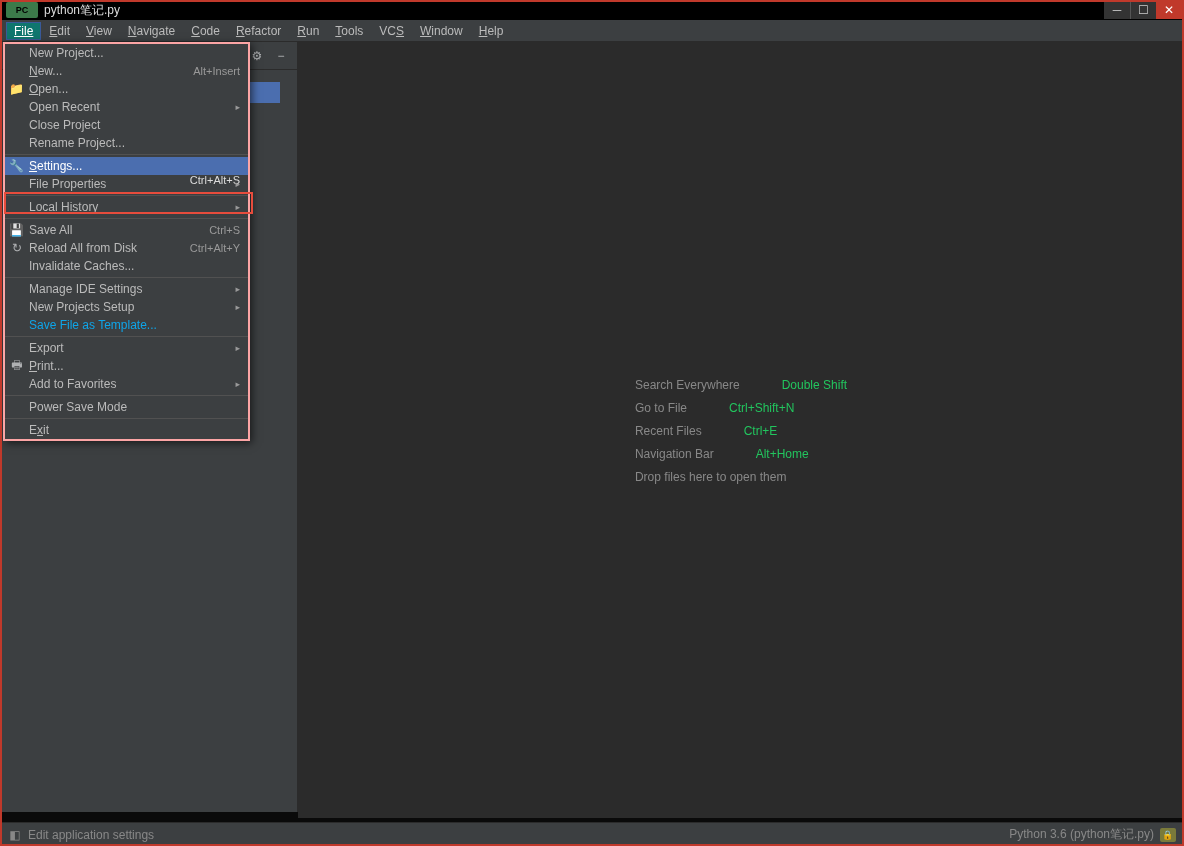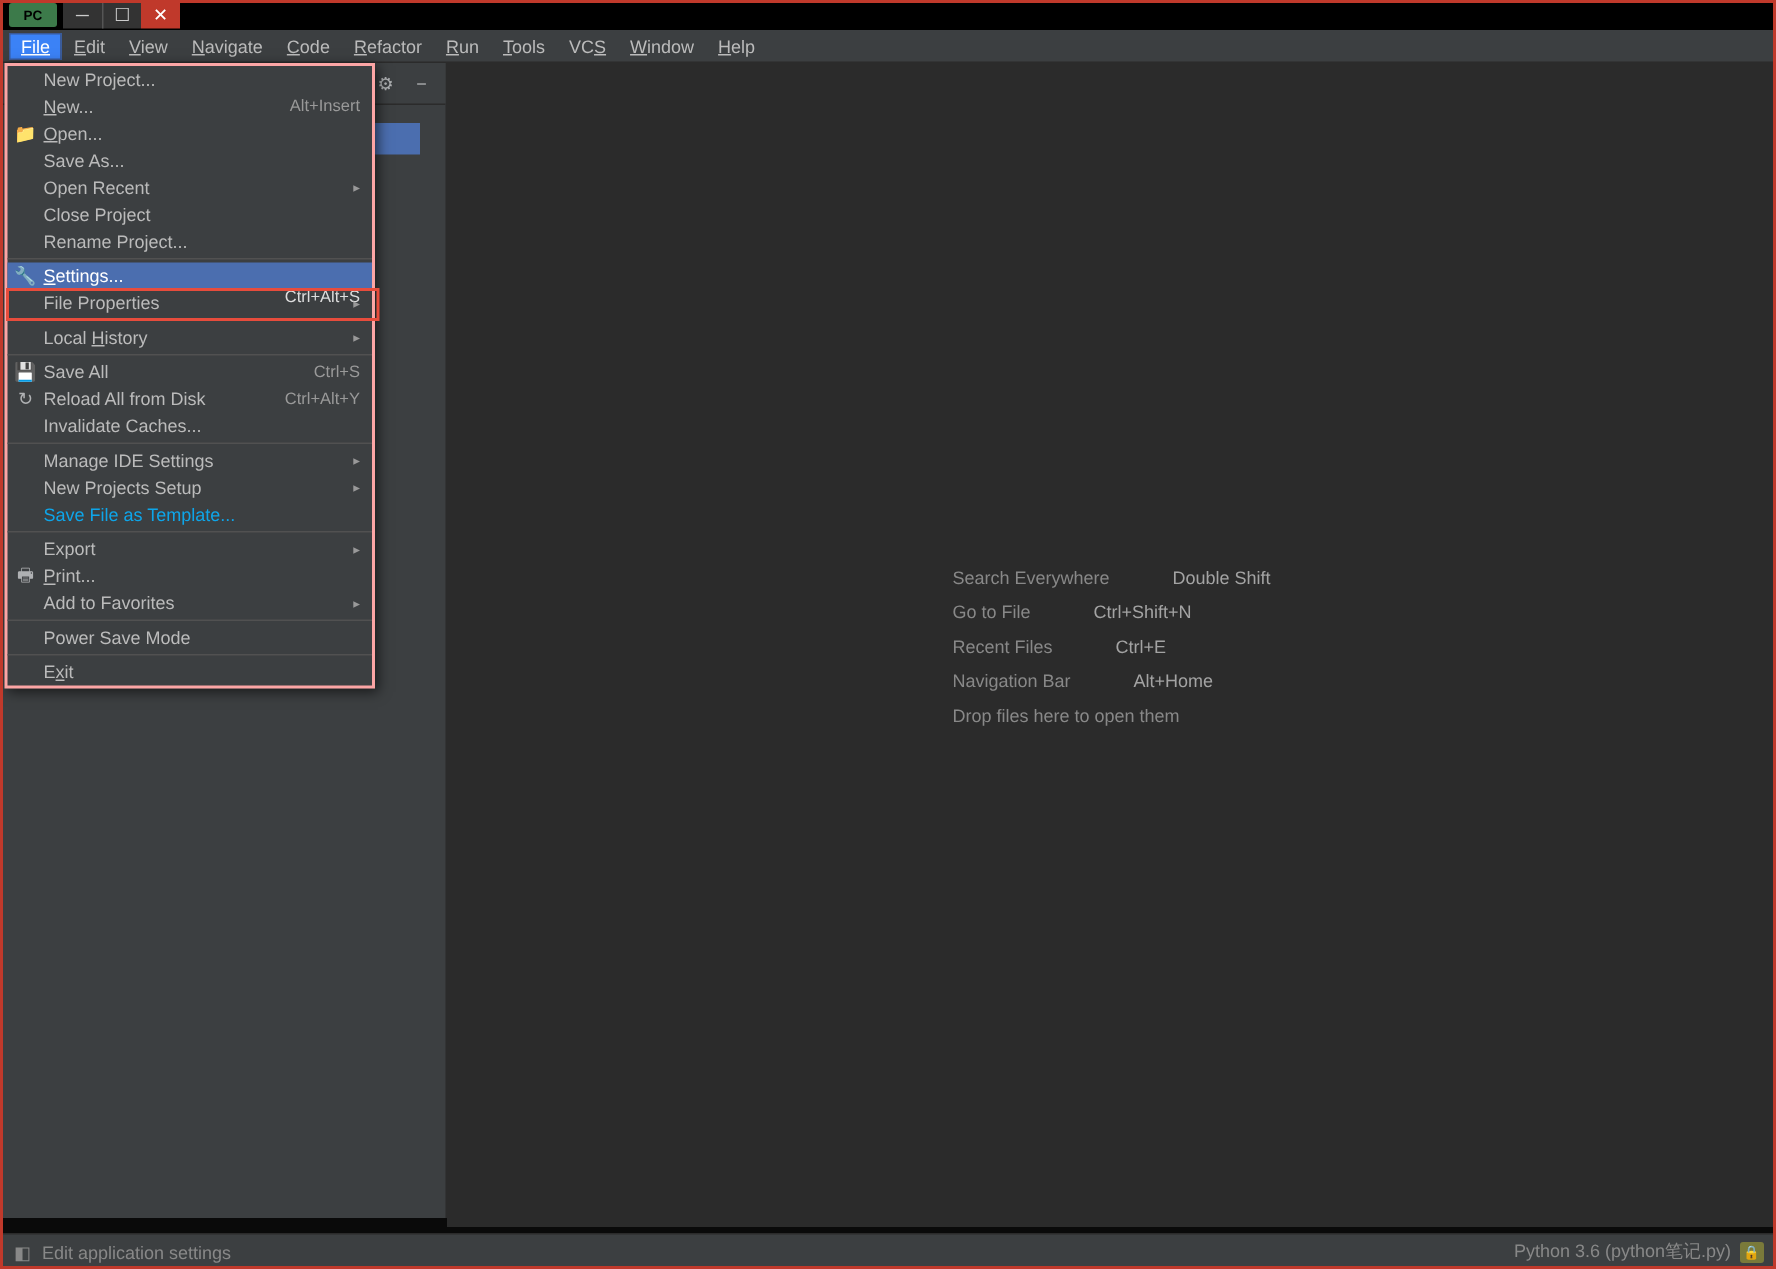--- a/index.html
+++ b/index.html
@@ -12,21 +12,21 @@
   .win-controls { display: flex; }
   .win-btn { width: 26px; height: 18px; display: flex; align-items: center; justify-content: center; color: #ccc; }
   .win-btn.min { background: #333; }
   .win-btn.max { background: #333; border-left:1px solid #555;}
   .win-btn.close { background: #c0392b; color:#fff; }
   
   
   .menubar { height: 22px; background: #3c3f41; display: flex; align-items: center; padding: 0 6px; border-bottom: 1px solid #2b2b2b; }
   .menu-item { padding: 2px 8px; color: #bbbbbb; cursor: default; }
   .menu-item u { text-decoration: underline; }
-  .menu-item.open { background: #3b82f6; color: #fff; border:1px solid #3a5a9a; padding:1px 7px;}
+  .menu-item.open { background: #0f766e; color: #fff; border:1px solid #3a5a9a; padding:1px 7px;}
   
   
   .toolbar { height: 30px; background: #3c3f41; display: flex; align-items: center; justify-content: flex-end; padding: 0 6px; gap: 4px; border-bottom: 1px solid #2b2b2b; position:relative;}
   .run-config { display:flex; align-items:center; gap:6px; border:1px solid #555; border-radius:4px; padding:2px 8px; background:#3c3f41;}
   .tb-ico { width:16px;height:16px;display:flex;align-items:center;justify-content:center;color:#afb1b3;}
   .tb-sep { width:1px;height:18px;background:#555;margin:0 3px;}
   
   
   .dropdown { position: absolute; top: 42px; left: 3px; width: 247px; background: #3c3f41; border: 2px solid #fca5a5; box-shadow: 2px 2px 8px rgba(0,0,0,.6); z-index: 100; }
   .dd-item { height: 18px; display: flex; align-items: center; padding: 0 8px 0 4px; color: #bbbbbb; position: relative; }
@@ -43,36 +43,37 @@
   
   
   .proj-area { position:absolute; top:42px; left:0; width:298px; height:770px; background:#3c3f41; border-right:1px solid #2b2b2b;}
   .proj-hdr { height:28px; display:flex; align-items:center; justify-content:flex-end; gap:8px; padding:0 8px; background:#3c3f41; border-bottom:1px solid #2b2b2b;}
   .file-row { background:#4b6eaf;color:#fff;padding:2px 4px;margin-top:12px;margin-left:20px;width:260px;}
   
   
   .editor { position:absolute; top:42px; left:298px; right:0; bottom:28px; background:#2b2b2b; display:flex; align-items:center; justify-content:center;}
   .welcome { text-align:left; }
   .welcome-row { margin: 8px 0; color:#888; font-size:13px;}
-  .welcome-row .kbd { color:#a3a3a3; margin-left:18px;padding-left:24px;}
+  .welcome-row .kbd { color:#22c55e; margin-left:18px;padding-left:24px;}
   
   
   .statusbar { position:absolute; bottom:0; left:0; right:0; height:24px; background:#3c3f41; border-top:1px solid #2b2b2b; display:flex; align-items:center; padding:0 8px; color:#888;}
   .statusbar .spacer{flex:1;}
   .sb-ico{width:14px;height:14px;display:inline-flex;align-items:center;justify-content:center;margin-right:6px;}
   .lock-badge{background:#7a7a3a;color:#000;width:16px;height:14px;border-radius:2px;display:inline-flex;align-items:center;justify-content:center;font-size:9px;margin-left:6px;}
   
   
   .outer-red { position:absolute; inset:0; border: 2px solid #c0392b; pointer-events:none; z-index:200;}
 </style>
 </head>
 <body>
 
 <div class="titlebar">
   <div class="titlebar-icon">PC</div>
+  <div class="titlebar-text">python笔记.py</div>
   <div class="win-controls">
     <div class="win-btn min">─</div>
     <div class="win-btn max">☐</div>
     <div class="win-btn close">✕</div>
   </div>
 </div>
 
 <div class="menubar">
   <div class="menu-item open"><u>File</u></div>
   <div class="menu-item"><span><u>E</u>dit</span></div>
@@ -133,24 +134,20 @@
       <span class="dd-ico"></span>
       <span class="dd-label"><u>N</u>ew...</span>
       <span class="dd-shortcut">Alt+Insert</span>
     </div>
     <div class="dd-item">
       <span class="dd-ico">📁</span>
       <span class="dd-label"><u>O</u>pen...</span>
     </div>
     <div class="dd-item">
       <span class="dd-ico"></span>
-      <span class="dd-label">Save As...</span>
-    </div>
-    <div class="dd-item">
-      <span class="dd-ico"></span>
       <span class="dd-label">Open Recent</span>
       <span class="dd-arrow">▸</span>
     </div>
     <div class="dd-item">
       <span class="dd-ico"></span>
       <span class="dd-label">Close Project</span>
     </div>
     <div class="dd-item">
       <span class="dd-ico"></span>
       <span class="dd-label">Rename Project...</span>

